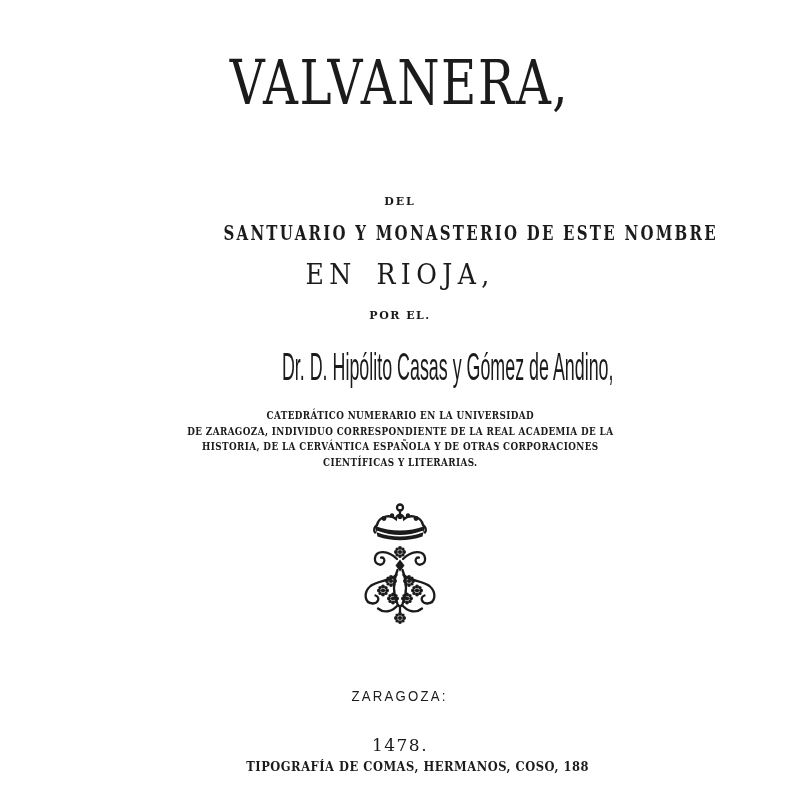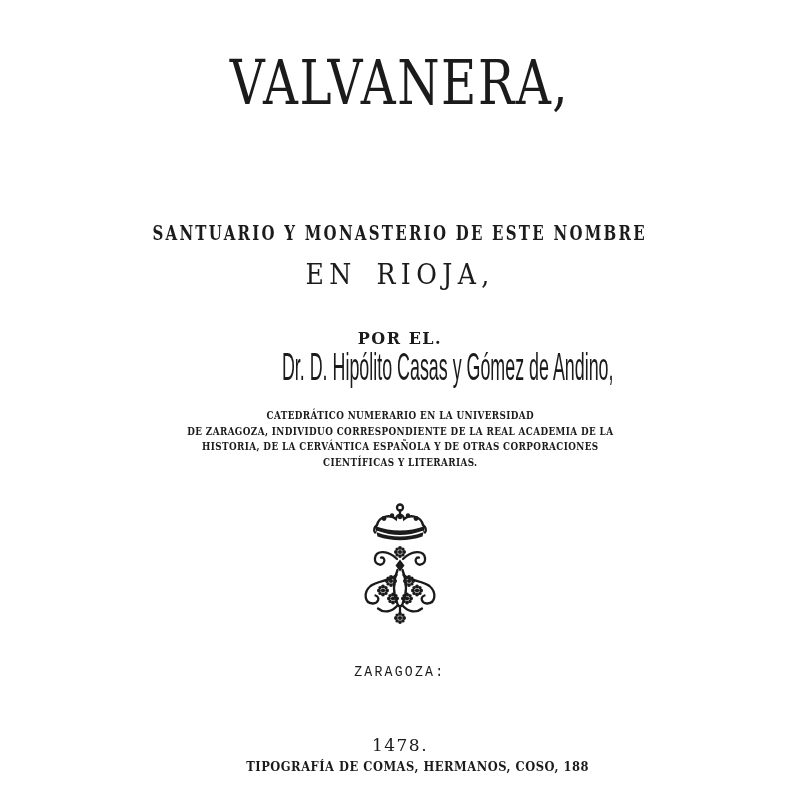--- a/index.html
+++ b/index.html
@@ -55,38 +55,39 @@
     line-height: 1;
   }
 
   .subject {
     top: 223px;
     font-family: "DejaVu Serif", serif;
     font-weight: bold;
     font-size: 20px;
     letter-spacing: 3px;
     line-height: 1;
+    text-align: right;
   }
   .subject .squeeze { transform: scaleX(0.75); }
 
   .region {
     top: 261px;
     font-family: "DejaVu Serif", serif;
     font-size: 28px;
     letter-spacing: 6px;
     word-spacing: 7px;
     line-height: 1;
   }
   .region .squeeze { transform: scaleX(0.9); }
 
   .byline-intro {
-    top: 331px;
-    font-family: "DejaVu Serif", serif;
-    font-weight: bold;
-    font-size: 16px;
+    top: 310px;
+    font-family: "DejaVu Serif", serif;
+    font-weight: bold;
+    font-size: 11px;
     letter-spacing: 1.5px;
     line-height: 1;
   }
 
   .author {
     top: 347px;
     font-family: "Liberation Sans", sans-serif;
     font-size: 38px;
     line-height: 1.1;
     padding-left: 48px;
@@ -106,22 +107,22 @@
 
   .emblem {
     position: absolute;
     left: 348px;
     top: 500px;
     width: 104px;
     height: 128px;
   }
 
   .imprint-city {
-    top: 665px;
-    font-family: Liberation Mono, monospace;
+    top: 688px;
+    font-family: Liberation Sans, sans-serif;
     font-size: 15px;
     letter-spacing: 2.5px;
     line-height: 1;
   }
   .imprint-city .squeeze { transform: scaleX(0.88); }
 
   .imprint-printer {
     top: 760px;
     font-family: "DejaVu Serif", serif;
     font-weight: bold;
@@ -143,20 +144,21 @@
 </head>
 <body>
 
 <div id="page">
 
   <div class="line book-title">
     <span class="squeeze">VALVANERA,</span>
   </div>
 
 
+  <div class="line connector">DEL</div>
 
   <div class="line subject">
     <span class="squeeze">SANTUARIO Y MONASTERIO DE ESTE NOMBRE</span>
   </div>
 
   <div class="line region">
     <span class="squeeze">EN RIOJA,</span>
   </div>
 
   <div class="line byline-intro">POR EL.</div>

